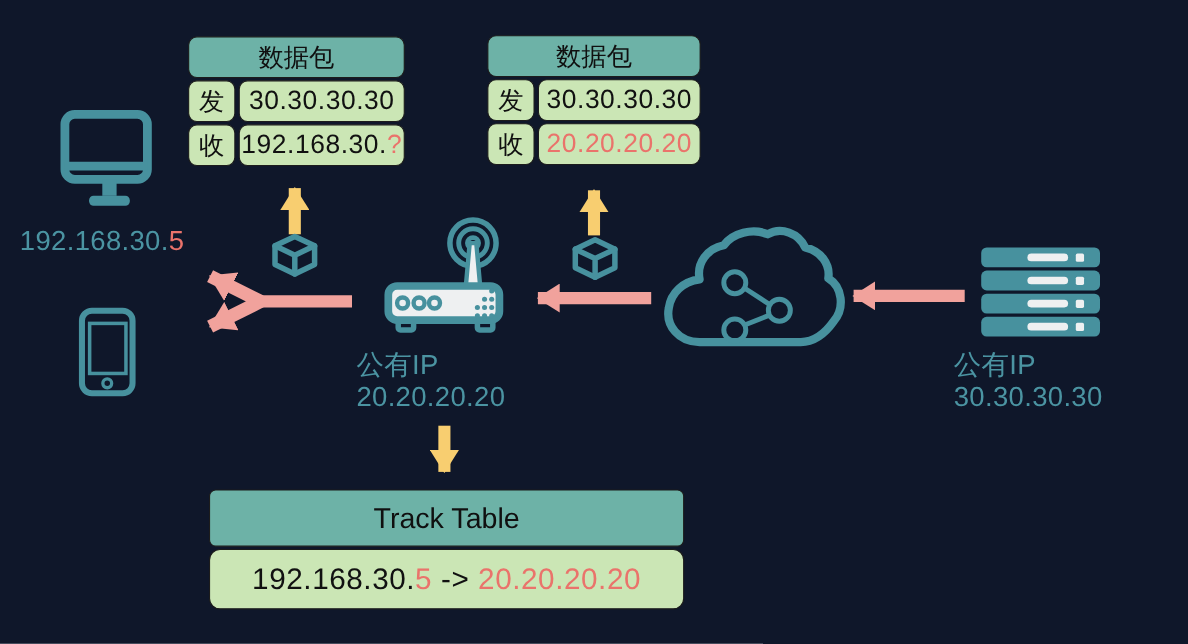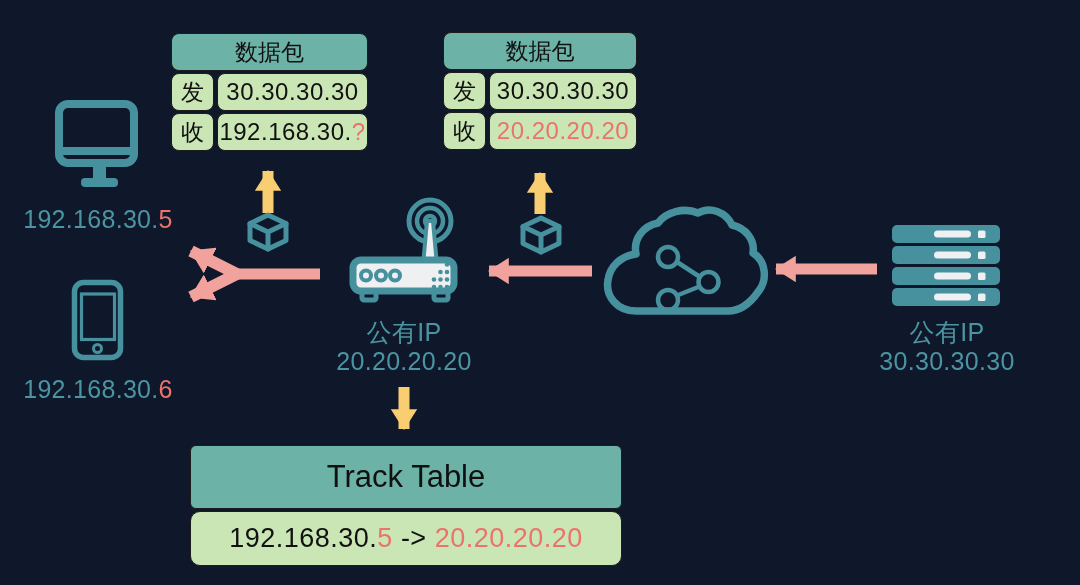--- a/index.html
+++ b/index.html
@@ -13,27 +13,27 @@
        display:flex;align-items:center;justify-content:center;}
   .pt-header{height:38px;background:#6db2a7;font-size:23px;font-weight:500;color:#101010;}
   .pt-row{display:flex;gap:3px;margin-top:2px;height:38px;}
   .pt-label{width:43px;background:#cbe6b5;font-size:23px;font-weight:500;color:#101010;flex:none;}
   .pt-value{flex:1;background:#cbe6b5;font-size:24px;font-weight:500;letter-spacing:.5px;}
 
   .dark{color:#111;}
   .red{color:#ea736b;}
 
   
-  .tt-header{height:64px;background:#6db2a7;border-radius:6px;font-size:31px;font-weight:500;color:#101010;}
+  .tt-header{height:52px;background:#6db2a7;border-radius:6px;font-size:26px;font-weight:500;color:#101010;}
   .tt-body{margin-top:2px;height:55px;background:#cbe6b5;border-radius:10px;
            flex-direction:column;font-size:27px;font-weight:500;line-height:27px;letter-spacing:.5px;}
   .tt-row{white-space:pre;}
 
   
-  .cap{position:absolute;text-align:center;color:#4b94a2;font-size:25px;font-weight:500;letter-spacing:.3px;line-height:29px;}
+  .cap{position:absolute;text-align:left;color:#4b94a2;font-size:25px;font-weight:500;letter-spacing:.3px;line-height:29px;}
 </style>
 </head>
 <body>
 
 <div class="stage">
 
   <svg class="layer" width="1080" height="585" viewBox="0 0 1080 585">
     <defs>
       <marker id="headPink" markerUnits="strokeWidth" markerWidth="1.9" markerHeight="2.4" refX="1.8" refY="1.2" orient="auto">
         <path d="M0,0 L1.9,1.2 L0,2.4 Z" fill="#f1a29c"></path>
@@ -187,21 +187,20 @@
       <div class="box pt-label">收</div>
       <div class="box pt-value">
           <span class="dark"></span>
           <span class="red">20.20.20.20</span>
         </div>
     </div>
   </div>
 
   <div class="cap" style="left:18px;top:205px;width:160px;"><span>192.168.30.</span><span class="red">5</span></div>
 
-  <div class="cap" style="left:18px;top:375px;width:160px;"><span>192.168.30.</span><span class="red">6</span></div>
 
   <div class="cap" style="left:324px;top:318px;width:160px;">
     <div>公有IP</div>
     <div>20.20.20.20</div>
   </div>
 
   <div class="cap" style="left:867px;top:318px;width:160px;">
     <div>公有IP</div>
     <div>30.30.30.30</div>
   </div>

